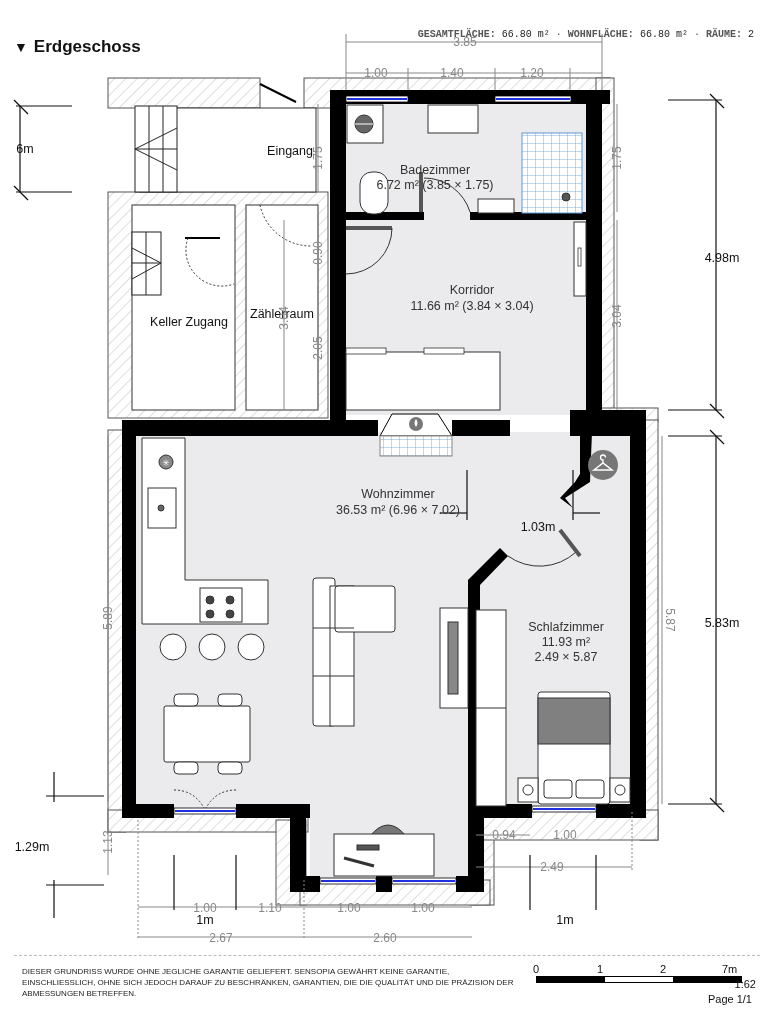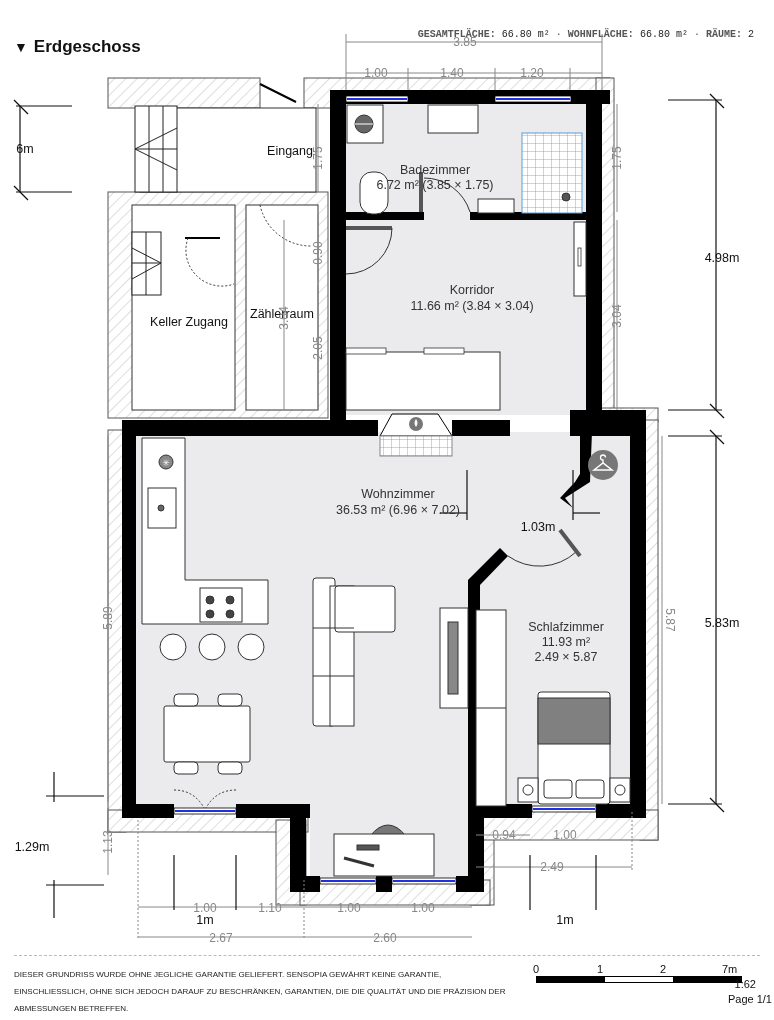--- a/index.html
+++ b/index.html
@@ -4,28 +4,28 @@
 <style>
   html, body { margin:0; padding:0; background:#ffffff; }
   body { width:774px; height:1020px; position:relative; overflow:hidden; font-family:"Liberation Sans", sans-serif; color:#111; }
   .header-title { position:absolute; left:14px; top:9px; font-size:17px; font-weight:bold; font-family:"Liberation Sans", sans-serif;margin-top:28px; }
   .header-title .tri { display:inline-block; margin-right:6px; font-size:14px; }
   .header-stats { position:absolute; right:20px; top:29px; font-size:10px; color:#555; font-family:Liberation Mono, monospace; }
   .header-stats b { font-weight:bold; color:#555; }
   .header-stats .val { color:#222; }
   svg.plan { position:absolute; left:0; top:0; }
   .footer-sep { position:absolute; left:14px; right:14px; top:955px; border-top:1px dashed #bbb; }
-  .disclaimer { position:absolute; left:14px; top:966px; width:500px; font-size:8px; line-height:17px; color:#222; text-transform:uppercase; }
+  .disclaimer { position:absolute; left:22px; top:966px; width:500px; font-size:8px; line-height:11px; color:#222; text-transform:uppercase; }
   .scalebar { position:absolute; left:536px; top:963px; width:206px; }
   .scalebar .ticks { position:relative; height:13px; font-size:11px; }
   .scalebar .ticks span { position:absolute; top:0; }
   .scalebar .bar { display:flex; height:5px; border:1px solid #000; }
   .scalebar .bar div { flex:1; }
   .ratio { position:absolute; right:18px; top:978px; font-size:11px; }
-  .page { position:absolute; right:2px; top:993px; font-size:11px;margin-left:46px; }
+  .page { position:absolute; right:22px; top:993px; font-size:11px;margin-left:46px; }
   text { font-family:"Liberation Sans", sans-serif; }
 </style>
 </head>
 <body>
 
 <div class="header-title">
   <span class="tri">▼</span><span>Erdgeschoss</span>
 </div>
 <div class="header-stats">
   <b>GESAMTFLÄCHE:</b>

